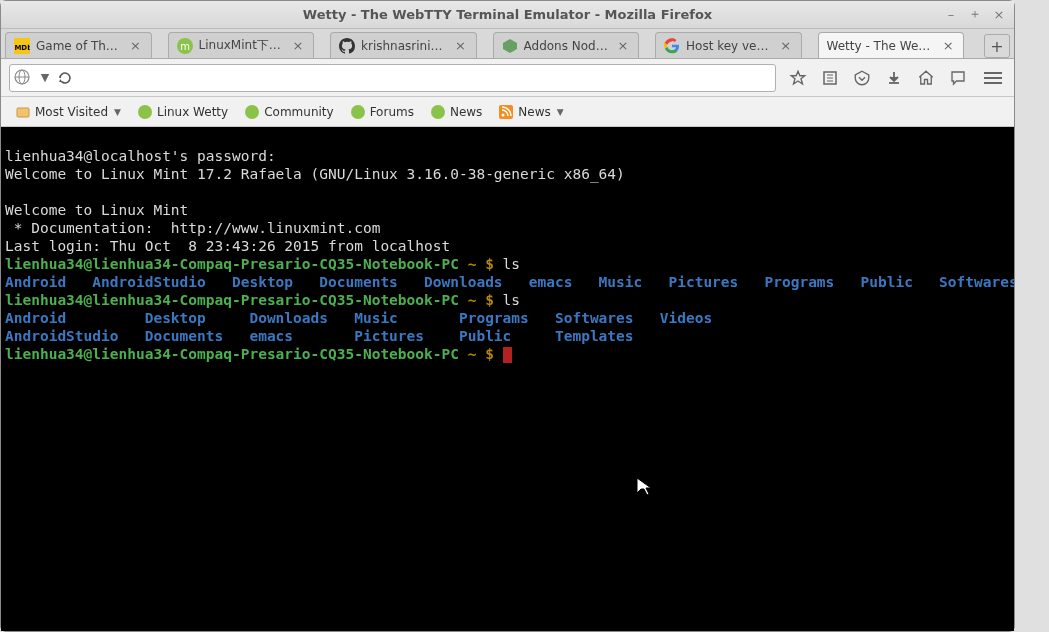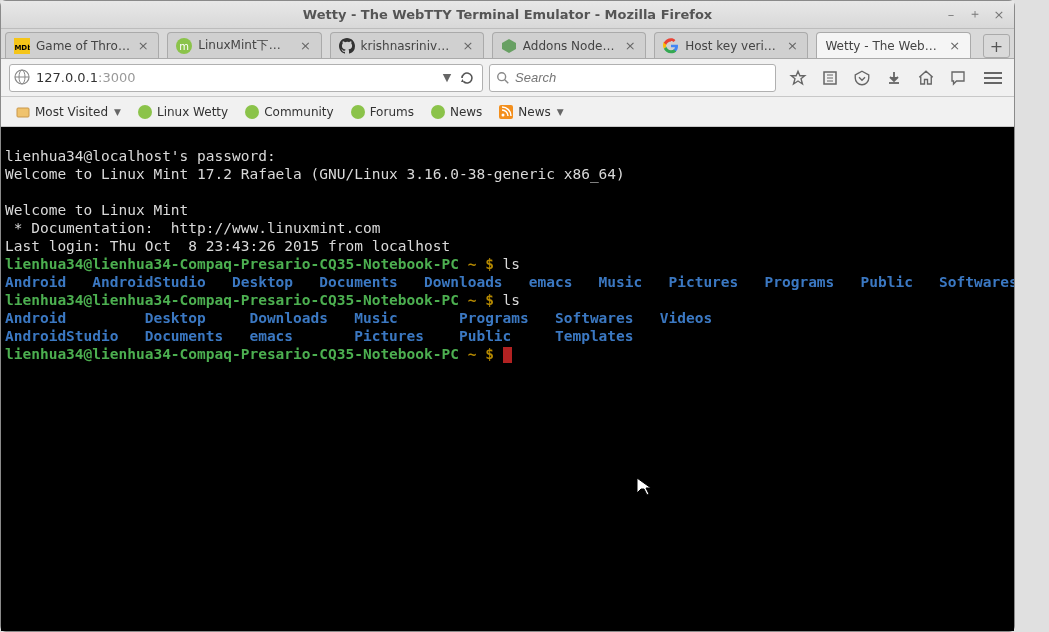--- a/index.html
+++ b/index.html
@@ -3,21 +3,21 @@
 <meta charset="utf-8">
 <style>
   * { box-sizing: border-box; margin: 0; padding: 0; }
   html, body { width: 1049px; height: 632px; overflow: hidden; font-family: "DejaVu Sans", Ubuntu, sans-serif; font-size: 13px; color: #3c3c3c; background: #e0e0e0; }
   .window { width: 1015px; height: 632px; display: flex; flex-direction: column; border: 1px solid #8a8a8a; background: #ededed; border-radius: 6px; }
   .titlebar { height: 28px; display: flex; align-items: center; background: linear-gradient(#e8e8e8, #d8d8d8); border-bottom: 1px solid #bcbcbc; position: relative; }
   .titlebar .title { flex: 1; text-align: center; font-weight: bold; color: #555; font-size: 13px; }
   .win-controls { position: absolute; right: 6px; top: 4px; display: flex; gap: 6px; }
   .win-btn { width: 18px; height: 18px; border-radius: 3px; display: flex; align-items: center; justify-content: center; color: #777; font-size: 13px; cursor: pointer; }
   .tabstrip { height: 30px; display: flex; align-items: flex-end; background: #d9d9d9; padding: 0 4px; gap: 0; border-bottom: 1px solid #aaa; }
-  .tab { height: 26px; width: 158px; display: flex; align-items: center; gap: 6px; padding: 0 8px; background: #d0d0d0; border: 1px solid #aaa; border-bottom: none; border-radius: 4px 4px 0 0; font-size: 12px; color: #444; cursor: pointer; margin-right: 8px; overflow: hidden; }
+  .tab { height: 26px; width: 158px; display: flex; align-items: center; gap: 6px; padding: 0 8px; background: #d0d0d0; border: 1px solid #aaa; border-bottom: none; border-radius: 4px 4px 0 0; font-size: 12px; color: #444; cursor: pointer; margin-right: 16px; overflow: hidden; }
   .tab.active { background: #f5f5f5; }
   .tab .favicon { width: 16px; height: 16px; flex-shrink: 0; display:flex; align-items:center; justify-content:center; }
   .tab .tab-label { flex: 1; white-space: nowrap; overflow: hidden; text-overflow: ellipsis; }
   .tab .close { width: 14px; height: 14px; font-size: 13px; line-height: 14px; text-align: center; color: #666; cursor: pointer; flex-shrink:0;}
   .newtab { width: 28px; height: 24px; display: flex; align-items: center; justify-content: center; color: #555; font-size: 16px; cursor: pointer; border:1px solid #aaa; border-radius:3px; background:#d9d9d9; margin-left:4px; }
   .navbar { height: 38px; display: flex; align-items: center; gap: 6px; padding: 4px 8px; background: #f1f1f1; border-bottom: 1px solid #c8c8c8; }
   .urlbox { flex: 1.7; height: 28px; display: flex; align-items: center; background: #fff; border: 1px solid #b0b0b0; border-radius: 3px; padding: 0 4px; }
   .urlbox .globe { width: 18px; height: 18px; margin-right: 4px; }
   .url-dark { color: #333; }
   .url-light { color: #999; }
@@ -116,37 +116,27 @@
 
   <div class="navbar">
     <div class="urlbox">
       <span class="globe">
           <svg width="16" height="16" viewBox="0 0 16 16">
             <circle cx="8" cy="8" r="7" fill="none" stroke="#888" stroke-width="1.2"></circle>
             <ellipse cx="8" cy="8" rx="3" ry="7" fill="none" stroke="#888" stroke-width="1"></ellipse>
             <line x1="1" y1="8" x2="15" y2="8" stroke="#888" stroke-width="1"></line>
           </svg>
         </span>
-      <span style="flex:1; font-size:13px;"><span class="url-dark">127.0.0.1</span><span class="url-light">:3000</span></span>
       <span class="dropdown-btn">▼</span>
       <span class="reload-btn">
           <svg width="16" height="16" viewBox="0 0 16 16">
             <path fill="none" stroke="#555" stroke-width="1.6" d="M3 8a5 5 0 1 1 1.6 3.7"></path>
             <polygon points="2,12 5,12 3.5,9" fill="#555"></polygon>
           </svg>
         </span>
-    </div>
-    <div class="searchbox">
-      <span>
-          <svg width="14" height="14" viewBox="0 0 16 16">
-            <circle cx="6.5" cy="6.5" r="4.5" fill="none" stroke="#888" stroke-width="1.6"></circle>
-            <line x1="10" y1="10" x2="14" y2="14" stroke="#888" stroke-width="1.6"></line>
-          </svg>
-        </span>
-      <input placeholder="Search" style="">
     </div>
     <div class="toolbar-icons">
       <span class="ico">
           <svg width="18" height="18" viewBox="0 0 24 24">
             <path fill="none" stroke="#666" stroke-width="1.8" d="M12 3l2.5 6H21l-5 4 2 7-6-4-6 4 2-7-5-4h6.5z"></path>
           </svg>
         </span>
       <span class="ico">
           <svg width="16" height="16" viewBox="0 0 16 16">
             <rect x="2" y="2" width="12" height="12" fill="none" stroke="#666" stroke-width="1.5"></rect>

